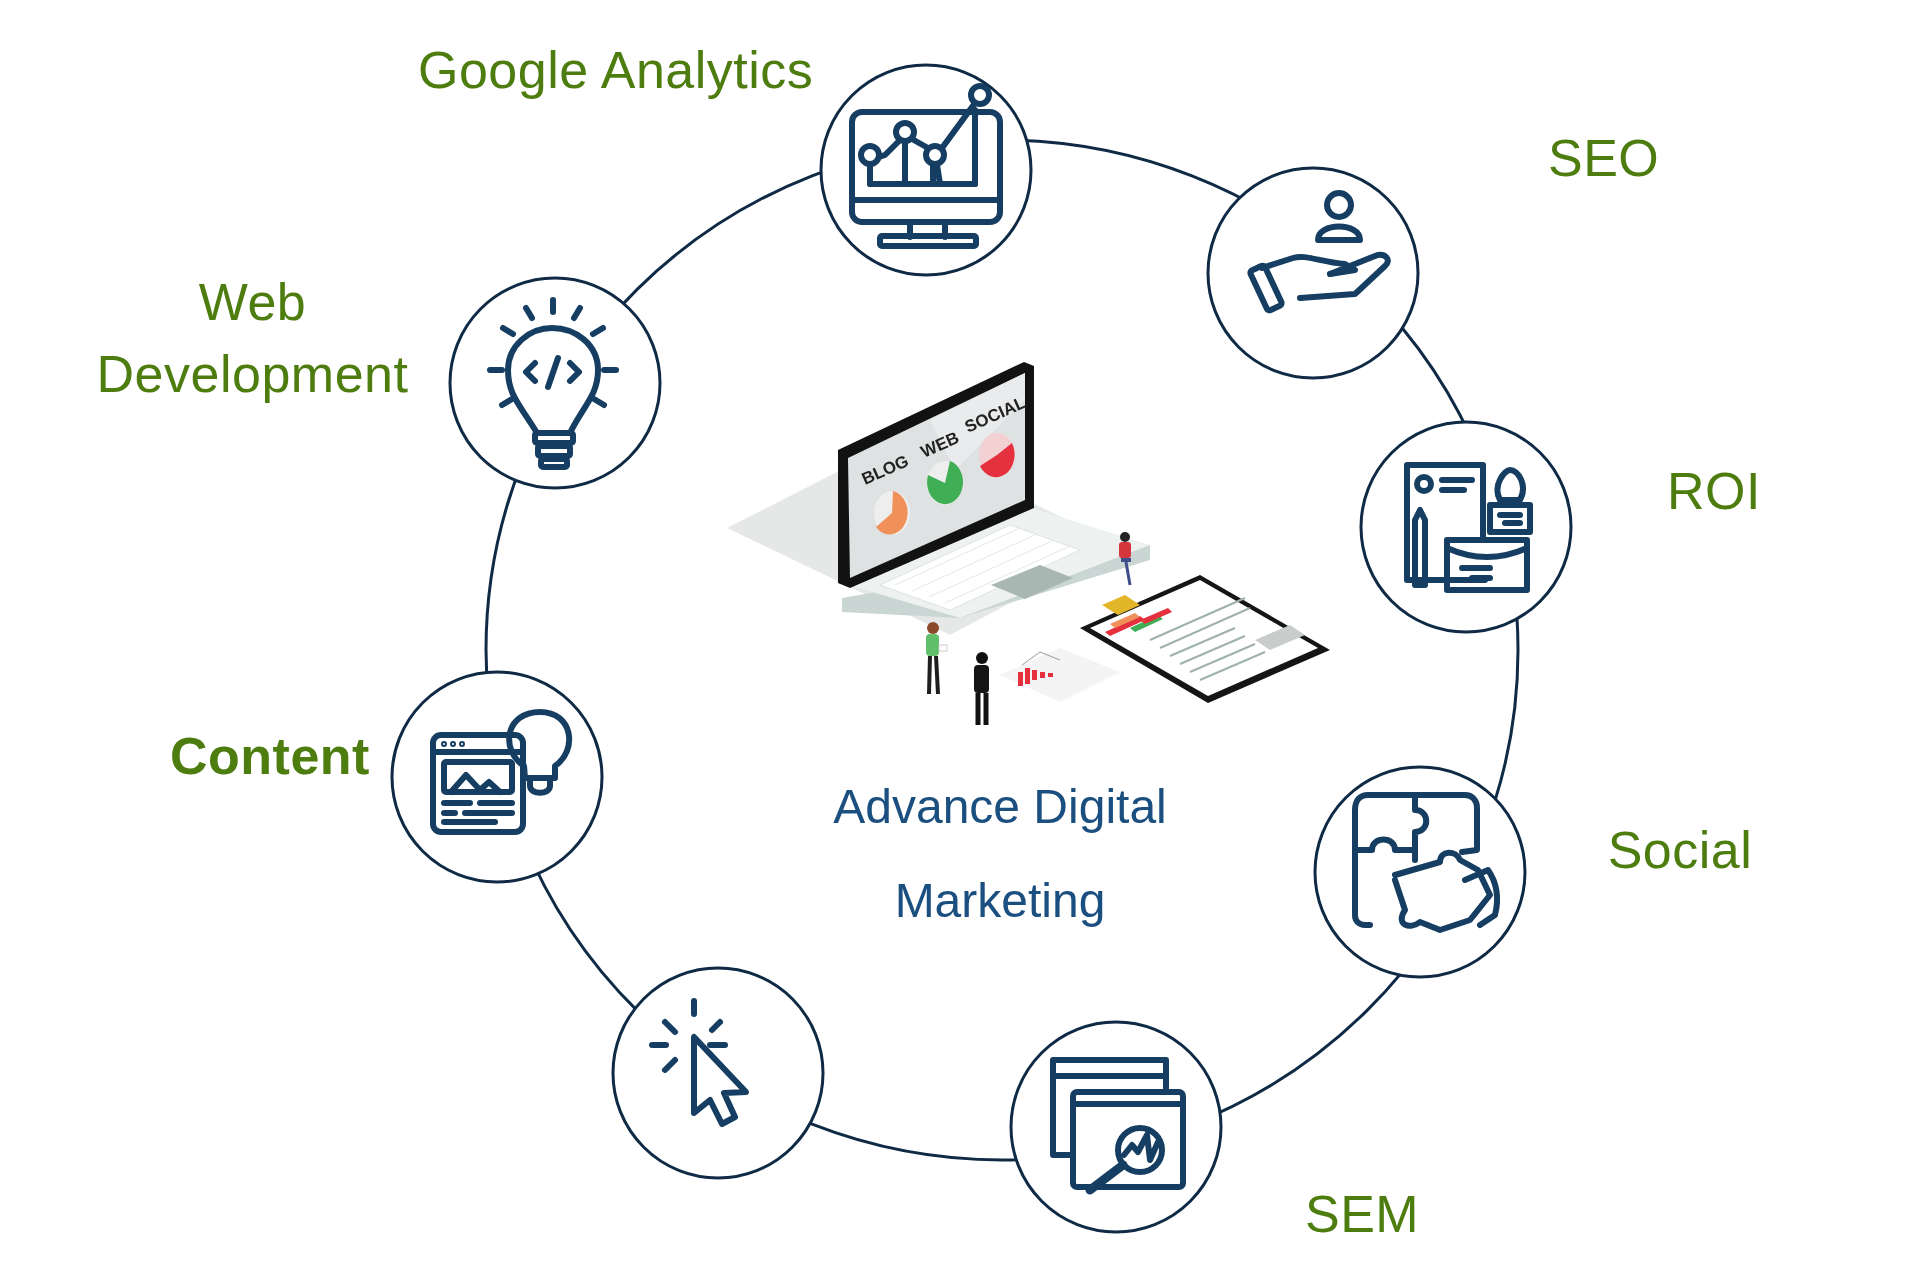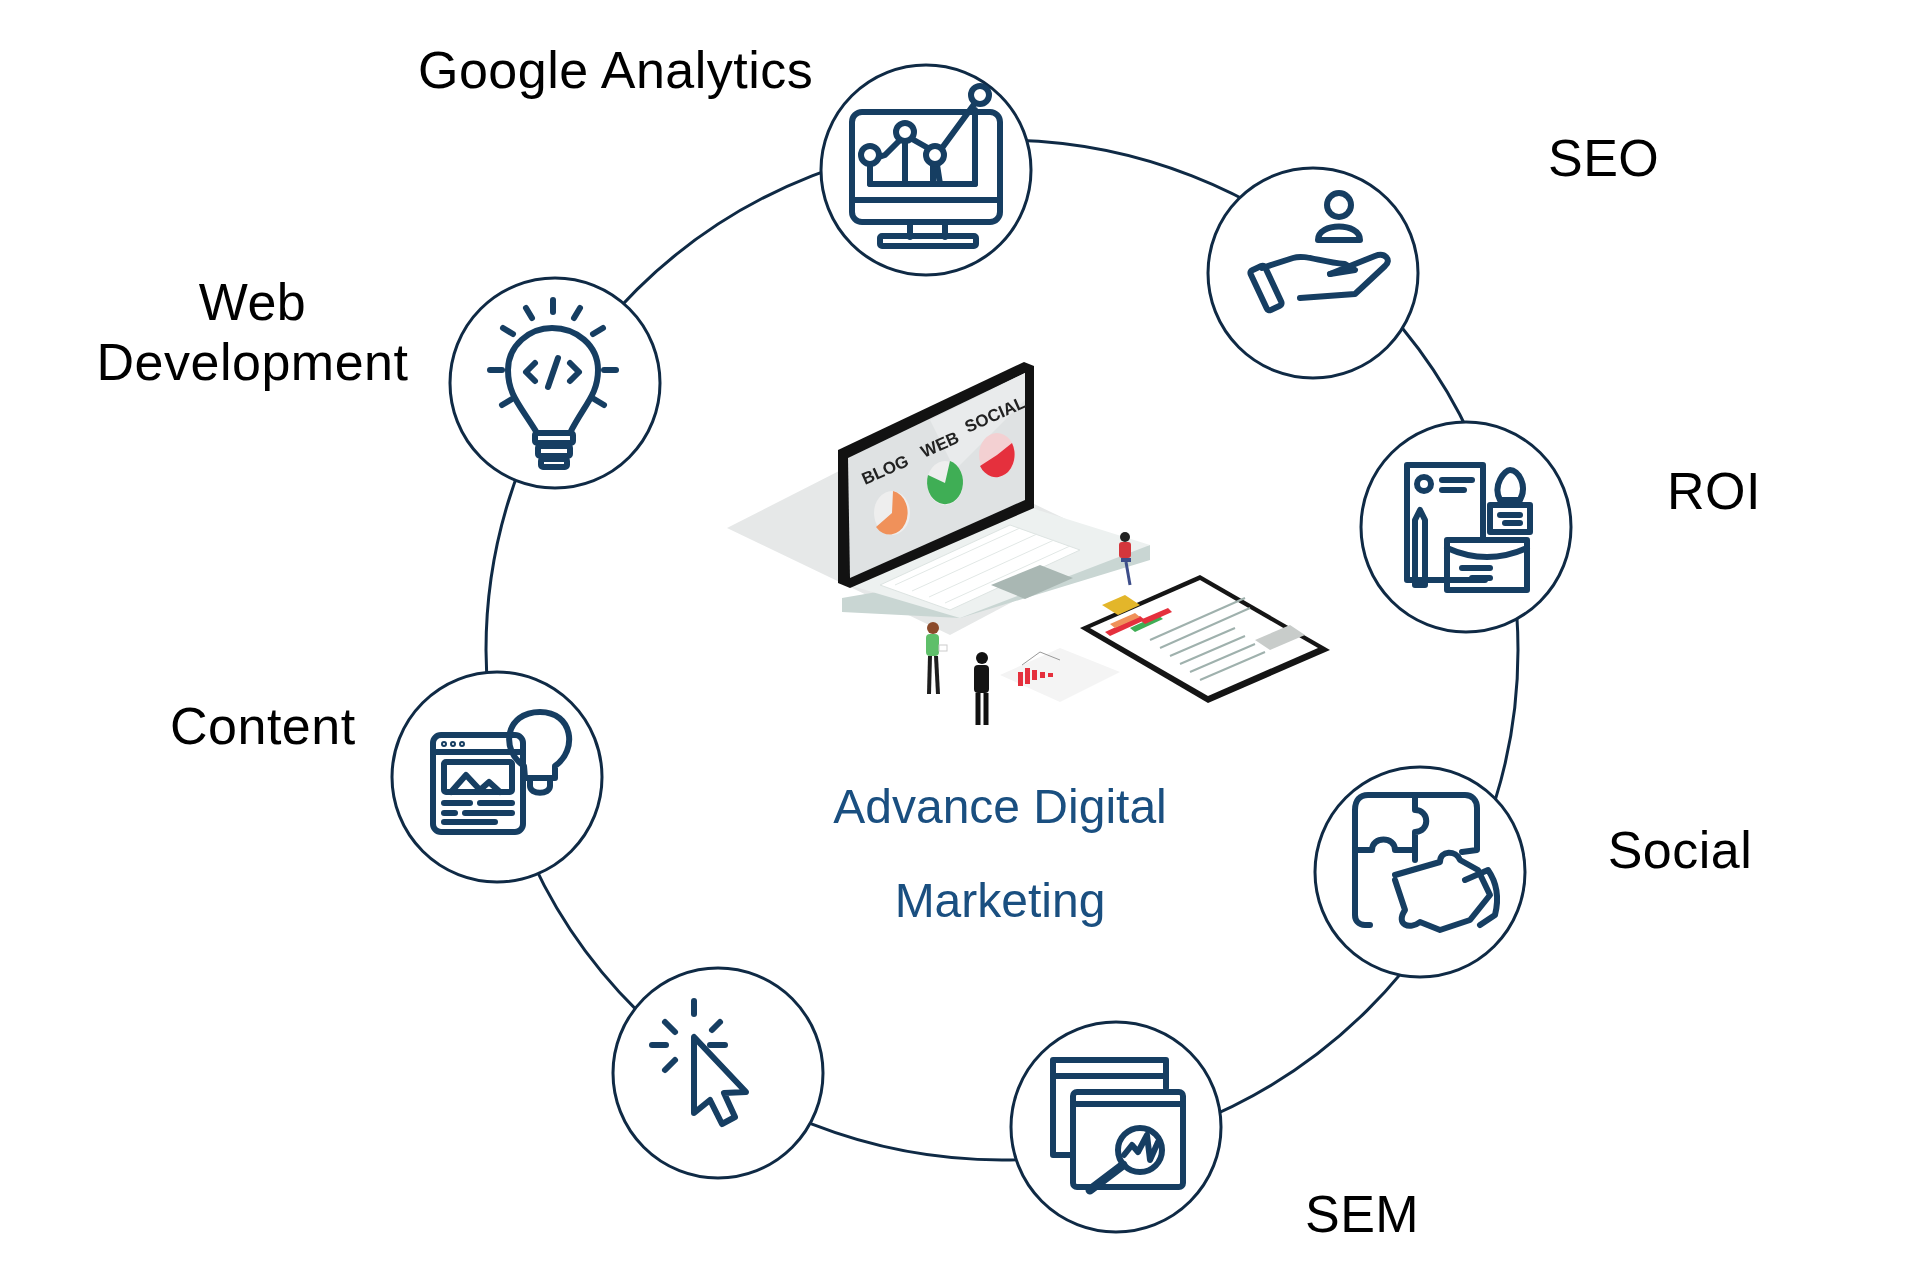--- a/index.html
+++ b/index.html
@@ -1,19 +1,19 @@
 <!DOCTYPE html>
 <html><head>
 <meta charset="utf-8">
 <style>
   html, body { margin:0; padding:0; background:#ffffff; }
   body { width:1920px; height:1280px; position:relative; overflow:hidden;
          font-family:"Liberation Sans", "DejaVu Sans", sans-serif; }
   #stage { position:absolute; left:0; top:0; width:1920px; height:1280px; }
-  .label { position:absolute; color:#000000; font-size:52px; line-height:60px;
+  .label { position:absolute; color:#4d7c0f; font-size:52px; line-height:60px;
            font-weight:400; letter-spacing:0.5px; white-space:nowrap; }
   .label.center { text-align:center; }
   .title { position:absolute; left:680px; top:760px; width:640px; text-align:center;
            color:#1a4f80; font-size:48px; line-height:94px; font-weight:400; }
   .title span { display:block; }
   svg text { font-family:"Liberation Sans", "DejaVu Sans", sans-serif; }
 </style>
 </head>
 <body>
 
@@ -250,25 +250,25 @@
 
 <div class="label" style="left:1667px; top:461px;">ROI</div>
 
 <div class="label center" style="left:1590px; top:820px; width:180px;">
   <div>Social</div>
 </div>
 
 <div class="label" style="left:1305px; top:1184px;">SEM</div>
 
 
-<div class="label" style="left:170px; top:696px;">Content</div>
+<div class="label" style="left:170px; top:726px;font-weight:bold;">Content</div>
 
 <div class="label center" style="left:80px; top:272px; width:345px;">
   <div>Web</div>
-  <div style="">Development</div>
+  <div style="margin-top:12px;">Development</div>
 </div>
 
 <div class="title">
   <span>Advance Digital</span>
   <span>Marketing</span>
 </div>
 
 </div>
 
 </body></html>

